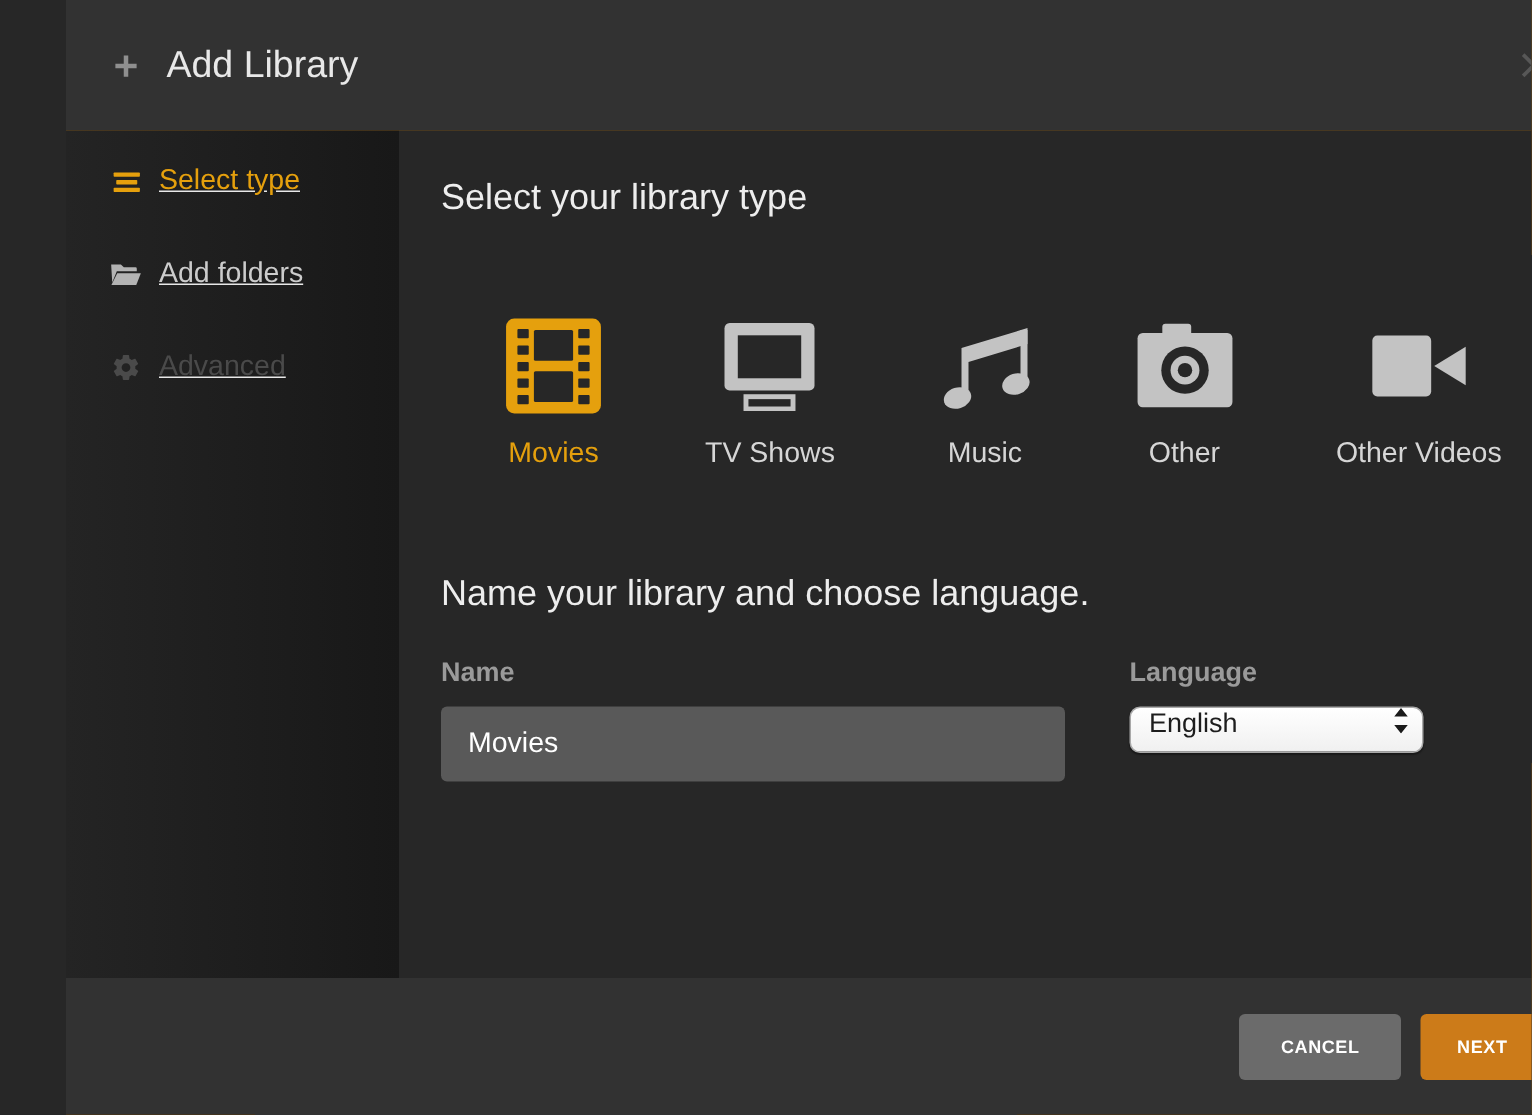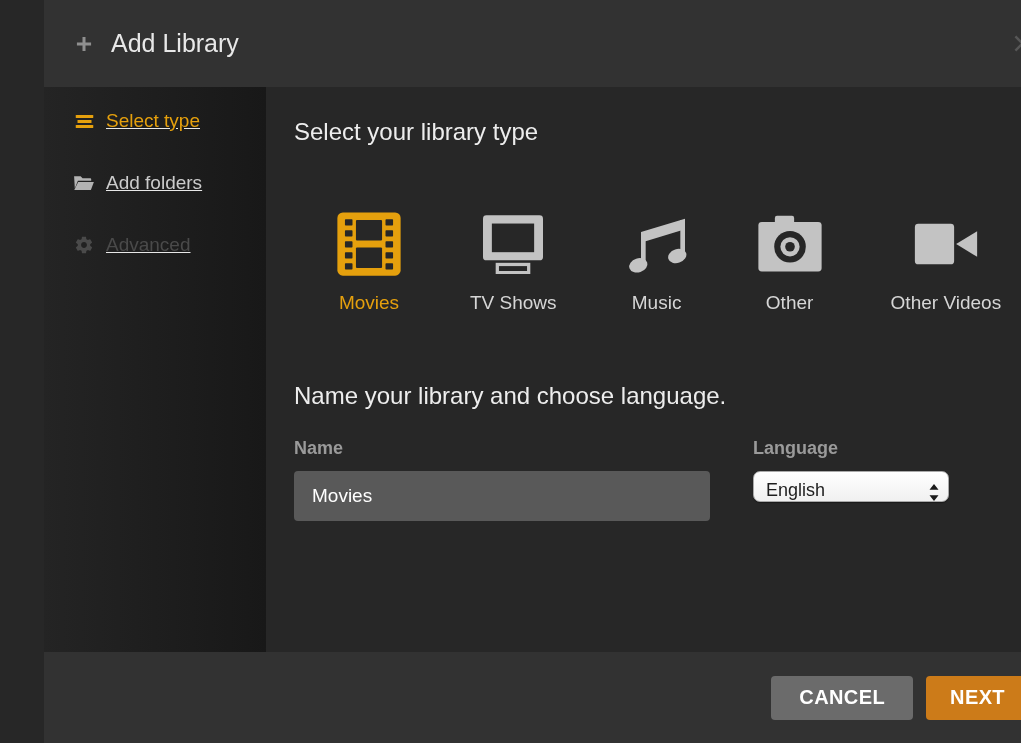--- a/index.html
+++ b/index.html
@@ -49,36 +49,36 @@
   .name-group{width:416px;}
   .name-input{
     margin-top:10px;width:416px;height:50px;background:#595959;border:none;border-radius:4px;
     color:#ffffff;font-size:19px;padding:0 18px;outline:none;
     font-family:"Liberation Sans", sans-serif;
   }
   .lang-group{margin-left:43px;}
   .lang-select{
     margin-top:10px;width:196px;height:31px;border:1px solid #a9a9a9;border-radius:7px;
     background:linear-gradient(#ffffff,#f0f0f0);
-    display:flex;align-items:flex-end;justify-content:space-between;
+    display:flex;align-items:flex-start;justify-content:space-between;
     padding:0 9px 0 12px;cursor:pointer;
     box-shadow:0 1px 1px rgba(0,0,0,0.35);
     gap:27px;
   }
   .lang-value{color:#1d1d1d;font-size:18px;}
   
   .footer{
     height:91px;flex:0 0 91px;background:#323232;
     display:flex;align-items:center;justify-content:flex-end;
     padding-right:36px;gap:13px;
   }
   .btn{
     height:44px;border:none;border-radius:4px;color:#ffffff;
     font-family:"Liberation Sans", sans-serif;
-    font-size:20px;font-weight:700;letter-spacing:0.4px;cursor:pointer;
+    font-size:12px;font-weight:700;letter-spacing:0.4px;cursor:pointer;
     display:flex;align-items:center;justify-content:center;
   }
   .btn-cancel{background:#6b6b6b;padding:0 28px;}
   .btn-next{background:#cc7b19;padding:0 24px;}
 </style>
 </head>
 <body>
 
 <div class="app">
 

